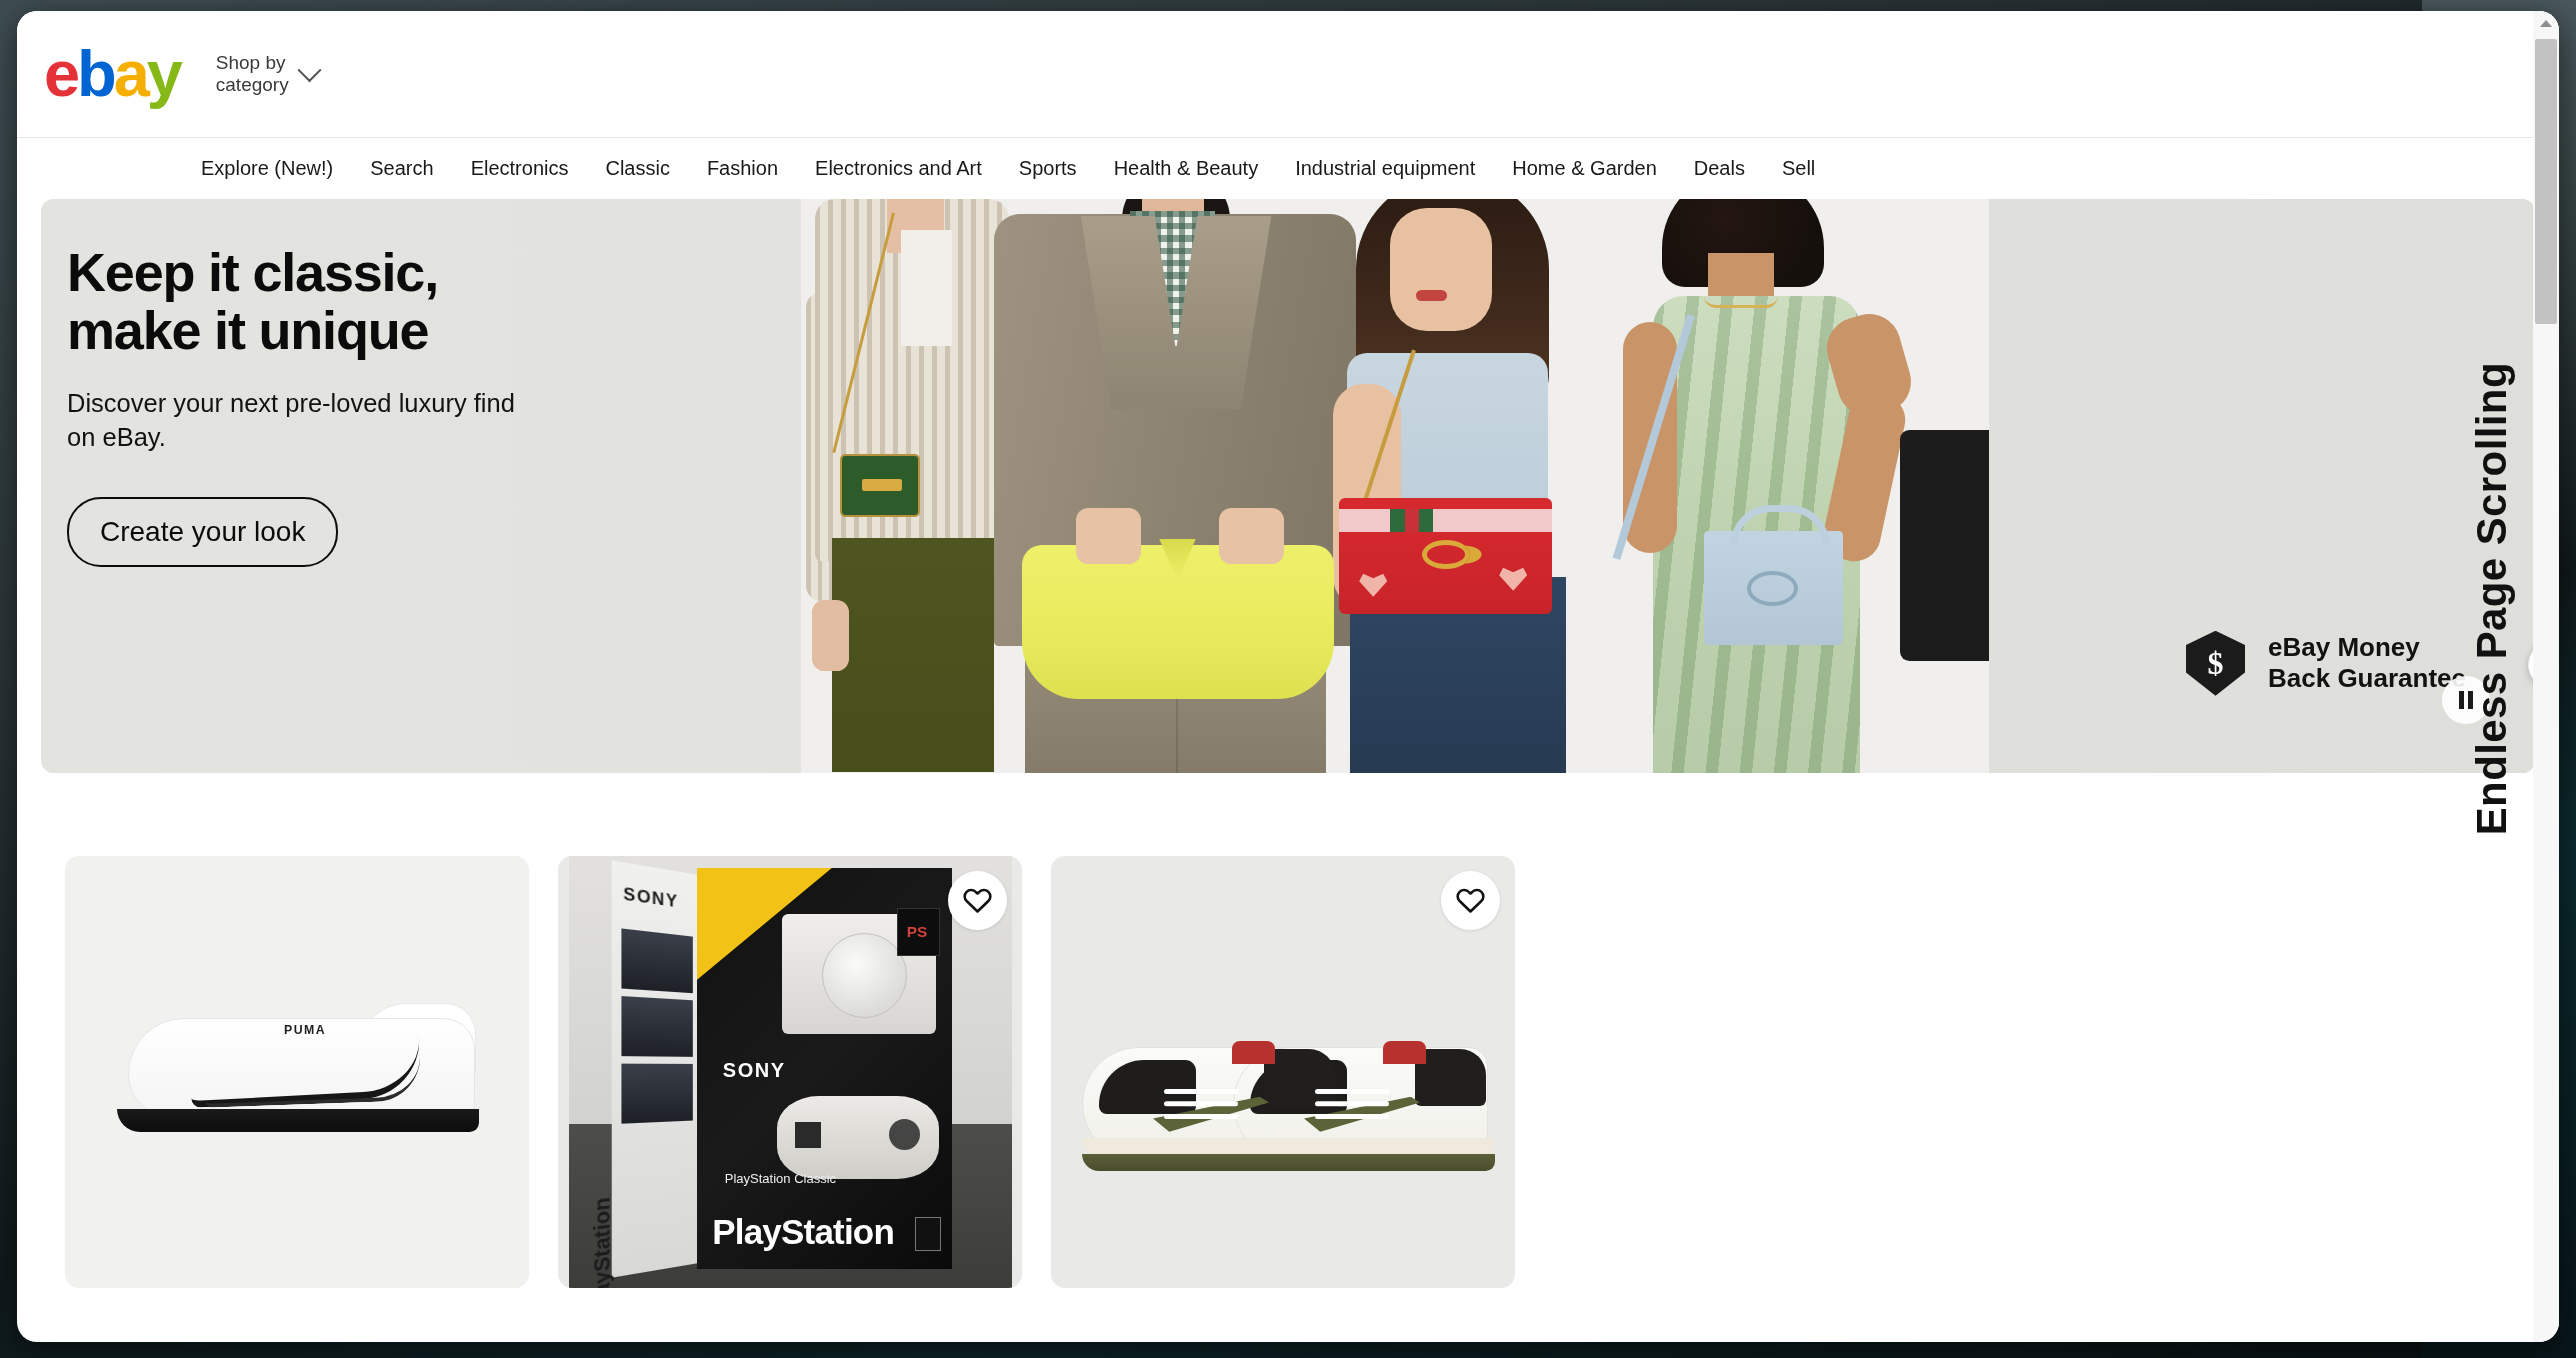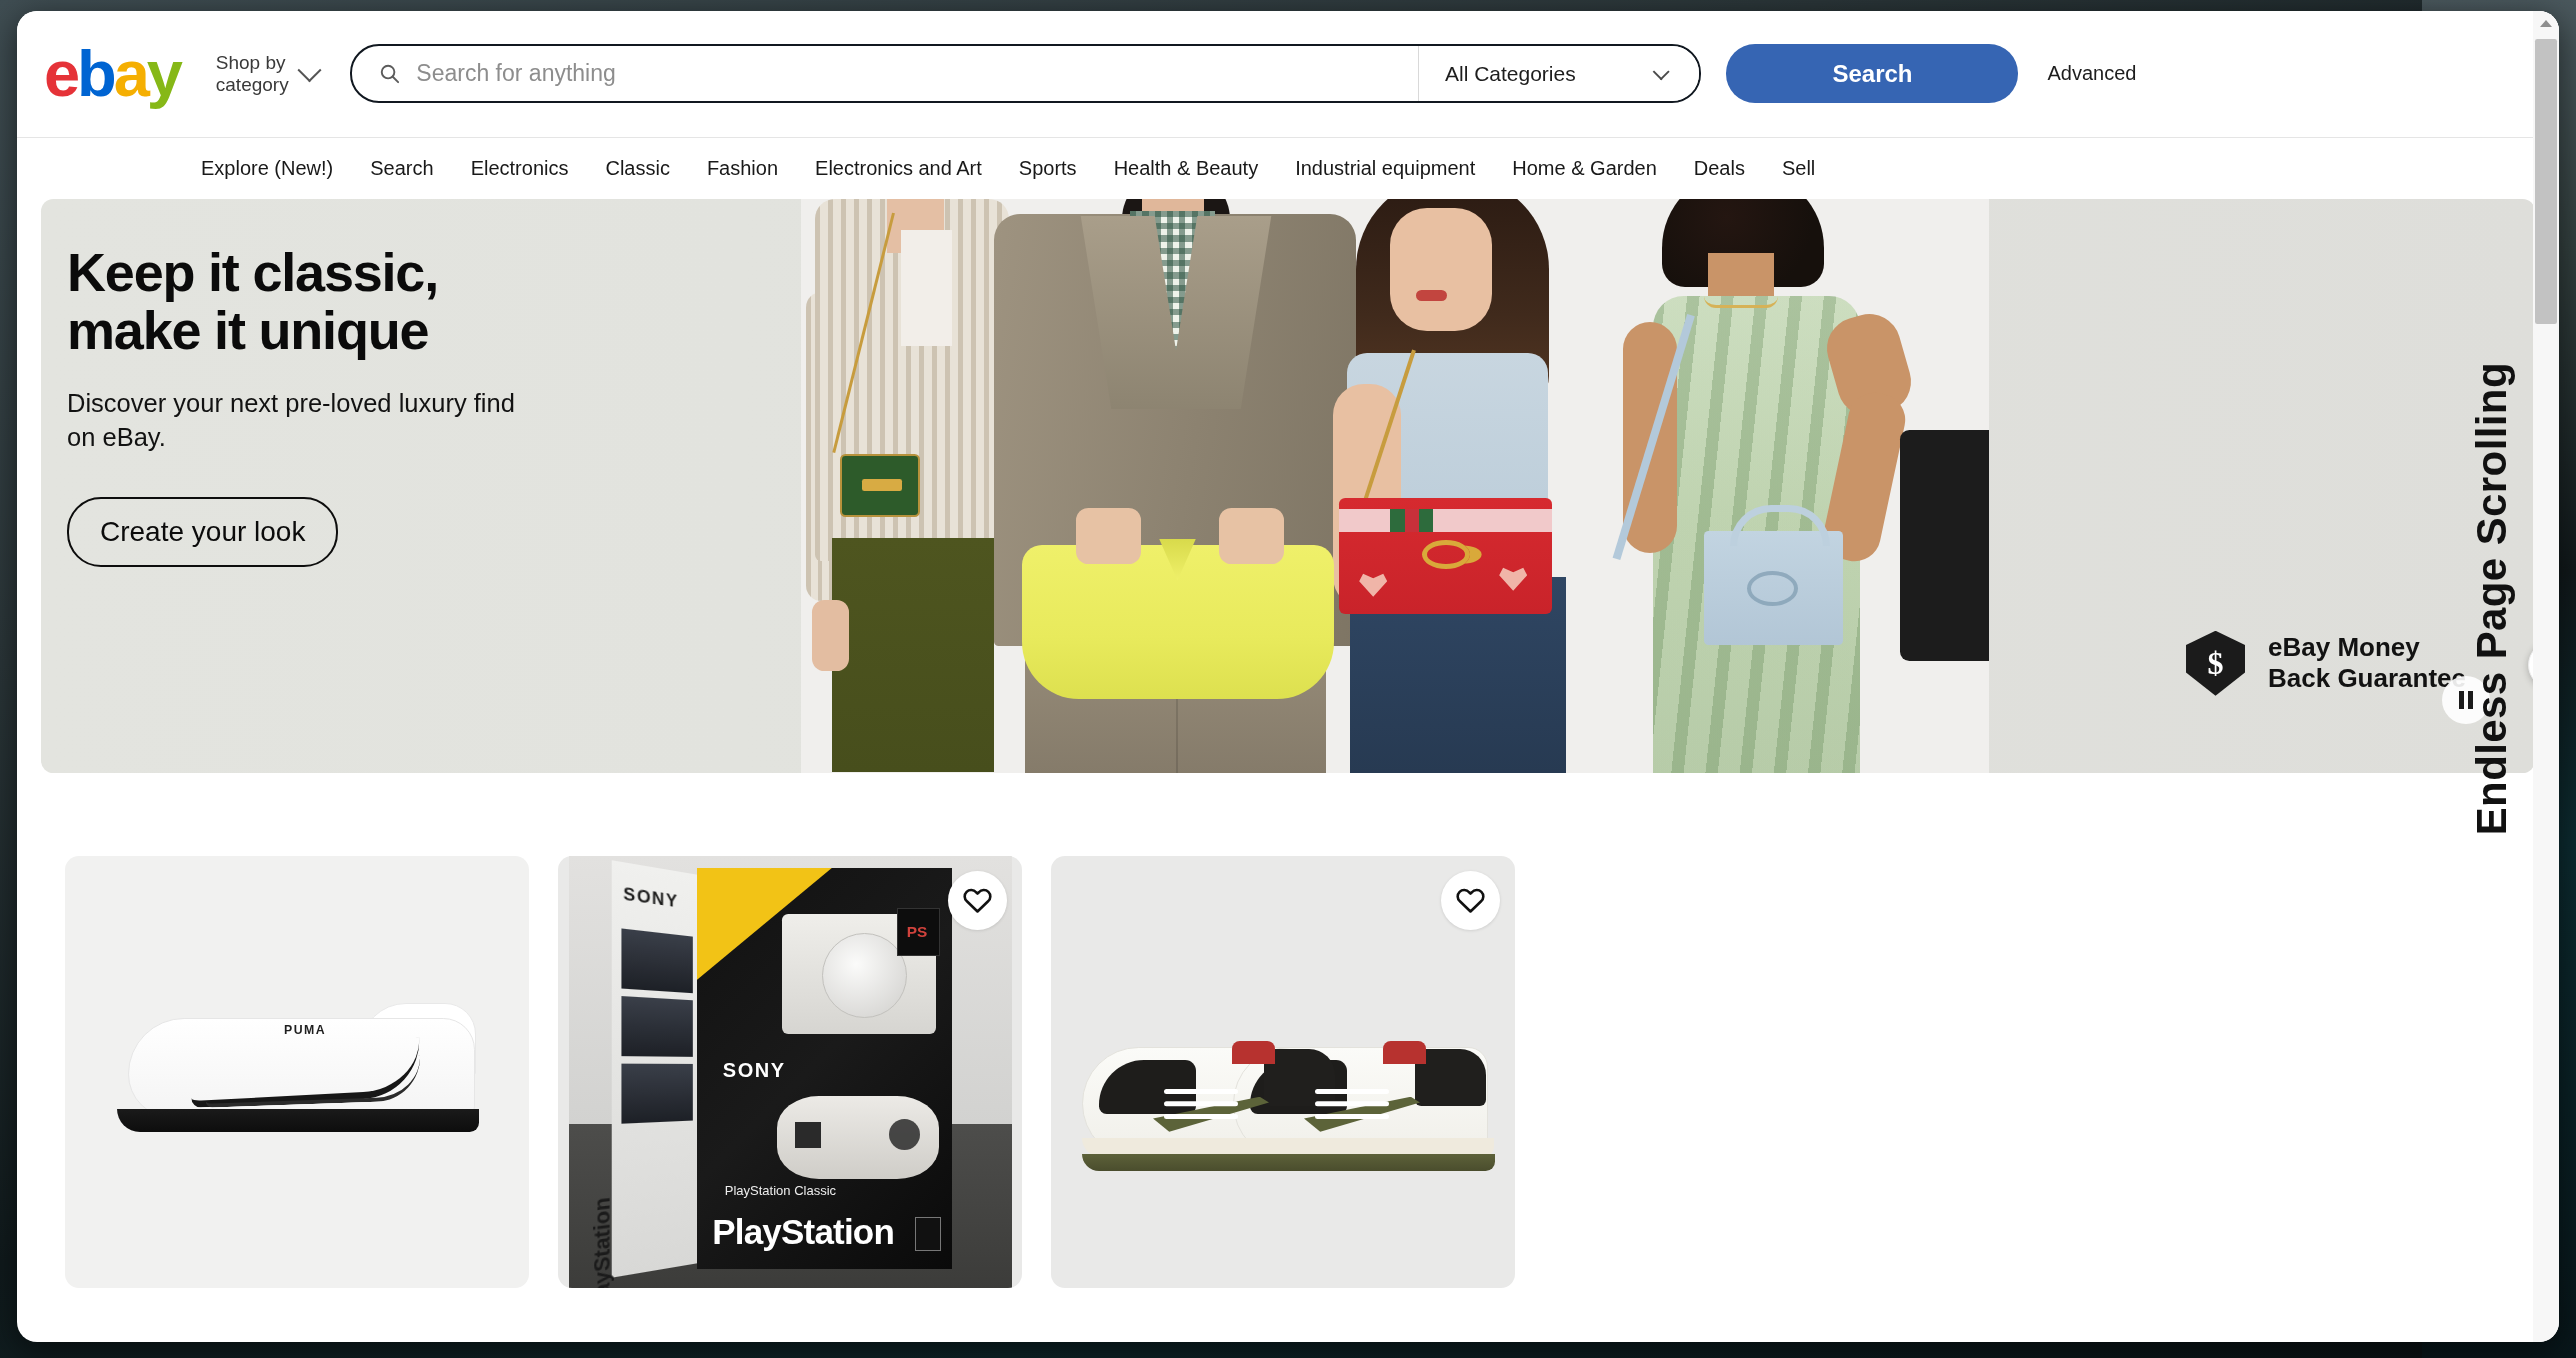--- a/index.html
+++ b/index.html
@@ -578,21 +578,21 @@
   }
   .ps-front .pad {
     position:absolute; left:80px; top:228px; width:162px; height:83px;
     background: linear-gradient(180deg,#eceae6,#cfcdc8); border-radius: 42px/32px;
   }
   .ps-front .pad .dpad { position:absolute; left:18.5px; top:26px; width:26px; height:26px; background:#2a2a2a; }
   .ps-front .pad .btns { position:absolute; right:18.5px; top:23px; width:31px; height:31px; border-radius:50%; background:#2a2a2a; opacity:.85;}
   .ps-front .sony2 { position:absolute; left:26px; top:191px; font-size:20px; font-weight:700; color:#fff; letter-spacing:1.5px; }
   .ps-front .pslogo-sm { position:absolute; right:12.3px; top:40px; width:43px; height:48px; background:#0d0d0d; border:1.5px solid #333; }
   .ps-front .pslogo-sm::after { content:"PS"; position:absolute; left:9.3px; top:14px; color:#d0423c; font-size:15.4px; font-weight:700; }
-  .ps-front .classic { position:absolute; left:28px; bottom:71px; font-size:13px; color:#eee; }
+  .ps-front .classic { position:absolute; left:28px; bottom:83px; font-size:13px; color:#eee; }
   .ps-front .bigword { position:absolute; left:15.4px; bottom:17px; font-size:35px; font-weight:700; color:#fff; letter-spacing:-0.8px; }
   .ps-front .esrb { position:absolute; right:10.8px; bottom:18.5px; width:26px; height:34px; background:#111; border:1.5px solid #777; }
 
   
   .jordan { position:absolute; left:31px; top:139px; width:401px; height:185px; }
   .jordan .shoe {
     position:absolute; bottom:20px; height:113px; border-radius: 57px 20px 9.3px 57px;
     background: linear-gradient(180deg,#fbfbf8 0%, #f0efe9 100%);
     border:0.8px solid #e3e2dc;
   }
@@ -672,37 +672,20 @@
         <span class="l-a">a</span>
         <span class="l-y">y</span>
     </div>
 
     <div class="shop-by">
       <div class="shop-by-text" style="white-space:pre-line;">Shop by
 category</div>
       <span class="chev"></span>
     </div>
 
-    <div class="search-wrap">
-      <div class="search-shell">
-        <div class="search-input-zone">
-          <svg class="search-icon-svg" width="23" height="23" viewBox="0 0 24 24" fill="none">
-            <circle cx="10.5" cy="10.5" r="6.6" stroke="#5c5c5c" stroke-width="2"></circle>
-            <line x1="15.4" y1="15.4" x2="21" y2="21" stroke="#5c5c5c" stroke-width="2" stroke-linecap="round"></line>
-          </svg>
-          <input class="search-input" type="text" placeholder="Search for anything" style="">
-        </div>
-        <div class="cat-select">
-          <span>All Categories</span>
-          <span class="chev-sm"></span>
-        </div>
-      </div>
-      <button class="search-btn">Search</button>
-      <a class="advanced-link" href="#">Advanced</a>
-    </div>
   </div>
 
   <div class="nav-row">
     <a class="nav-item" href="#">Explore (New!)</a>
     <a class="nav-item" href="#">Search</a>
     <a class="nav-item" href="#">Electronics</a>
     <a class="nav-item" href="#">Classic</a>
     <a class="nav-item" href="#">Fashion</a>
     <a class="nav-item" href="#">Electronics and Art</a>
     <a class="nav-item" href="#">Sports</a>

